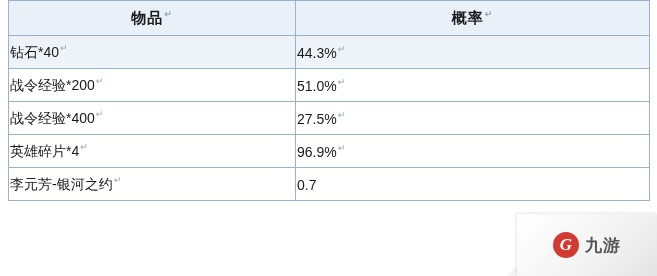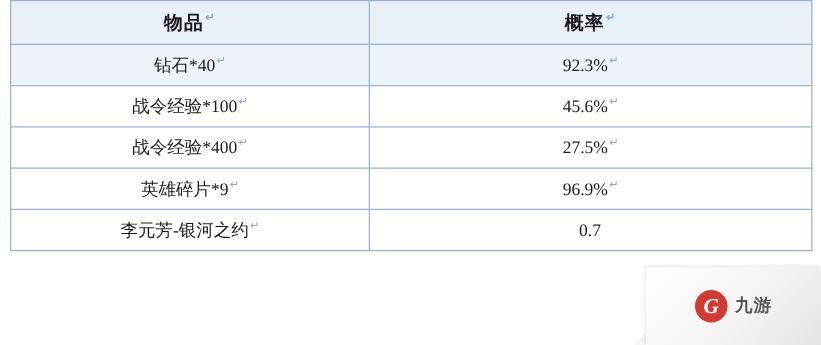--- a/index.html
+++ b/index.html
@@ -35,24 +35,22 @@
     font-weight: bold;
     color: #1a1a1a;
     vertical-align: middle;
     letter-spacing: 1px;
   }
   table.prob-table td {
     height: 30px;
     border: 1px solid #9ab3cc;
     font-size: 14px;
     color: #1a1a1a;
-    text-align: center;
     vertical-align: middle;
     background: #ffffff;
-    font-family: Liberation Serif, serif;
   }
   table.prob-table tr.shaded td {
     background: #eef3f9;
   }
   .mark {
     font-size: 9px;
     color: #8fa8bd;
     vertical-align: super;
     margin-left: 1px;
   }
@@ -78,21 +76,21 @@
     color: #ffffff;
     font-size: 17px;
     font-weight: bold;
     font-style: italic;
     display: flex;
     align-items: center;
     justify-content: center;
     font-family: "Liberation Serif", serif;
   }
   .watermark .wm-text {
-    font-size: 14px;
+    font-size: 17px;
     color: #555555;
     font-weight: bold;
     letter-spacing: 1px;
   }
   .wm-fold {
     position: absolute;
     right: 140px;
     bottom: 0px;
     width: 0;
     height: 0;
@@ -111,32 +109,32 @@
       </colgroup>
     <thead>
       <tr>
         <th><span>物品</span><span class="mark">↵</span></th>
         <th><span>概率</span><span class="mark">↵</span></th>
       </tr>
     </thead>
     <tbody>
       <tr class="shaded">
         <td><span>钻石*40</span><span class="mark">↵</span></td>
-        <td><span>92.3%</span><span class="mark">↵</span></td>
+        <td><span>44.3%</span><span class="mark">↵</span></td>
       </tr>
       <tr>
-        <td><span>战令经验*100</span><span class="mark">↵</span></td>
-        <td><span>45.6%</span><span class="mark">↵</span></td>
+        <td><span>战令经验*200</span><span class="mark">↵</span></td>
+        <td><span>51.0%</span><span class="mark">↵</span></td>
       </tr>
       <tr>
         <td><span>战令经验*400</span><span class="mark">↵</span></td>
         <td><span>27.5%</span><span class="mark">↵</span></td>
       </tr>
       <tr>
-        <td><span>英雄碎片*9</span><span class="mark">↵</span></td>
+        <td><span>英雄碎片*4</span><span class="mark">↵</span></td>
         <td><span>96.9%</span><span class="mark">↵</span></td>
       </tr>
       <tr>
         <td><span>李元芳-银河之约</span><span class="mark">↵</span></td>
         <td><span>0.7</span><span class="mark"></span></td>
       </tr>
     </tbody>
   </table>
 </div>
 

